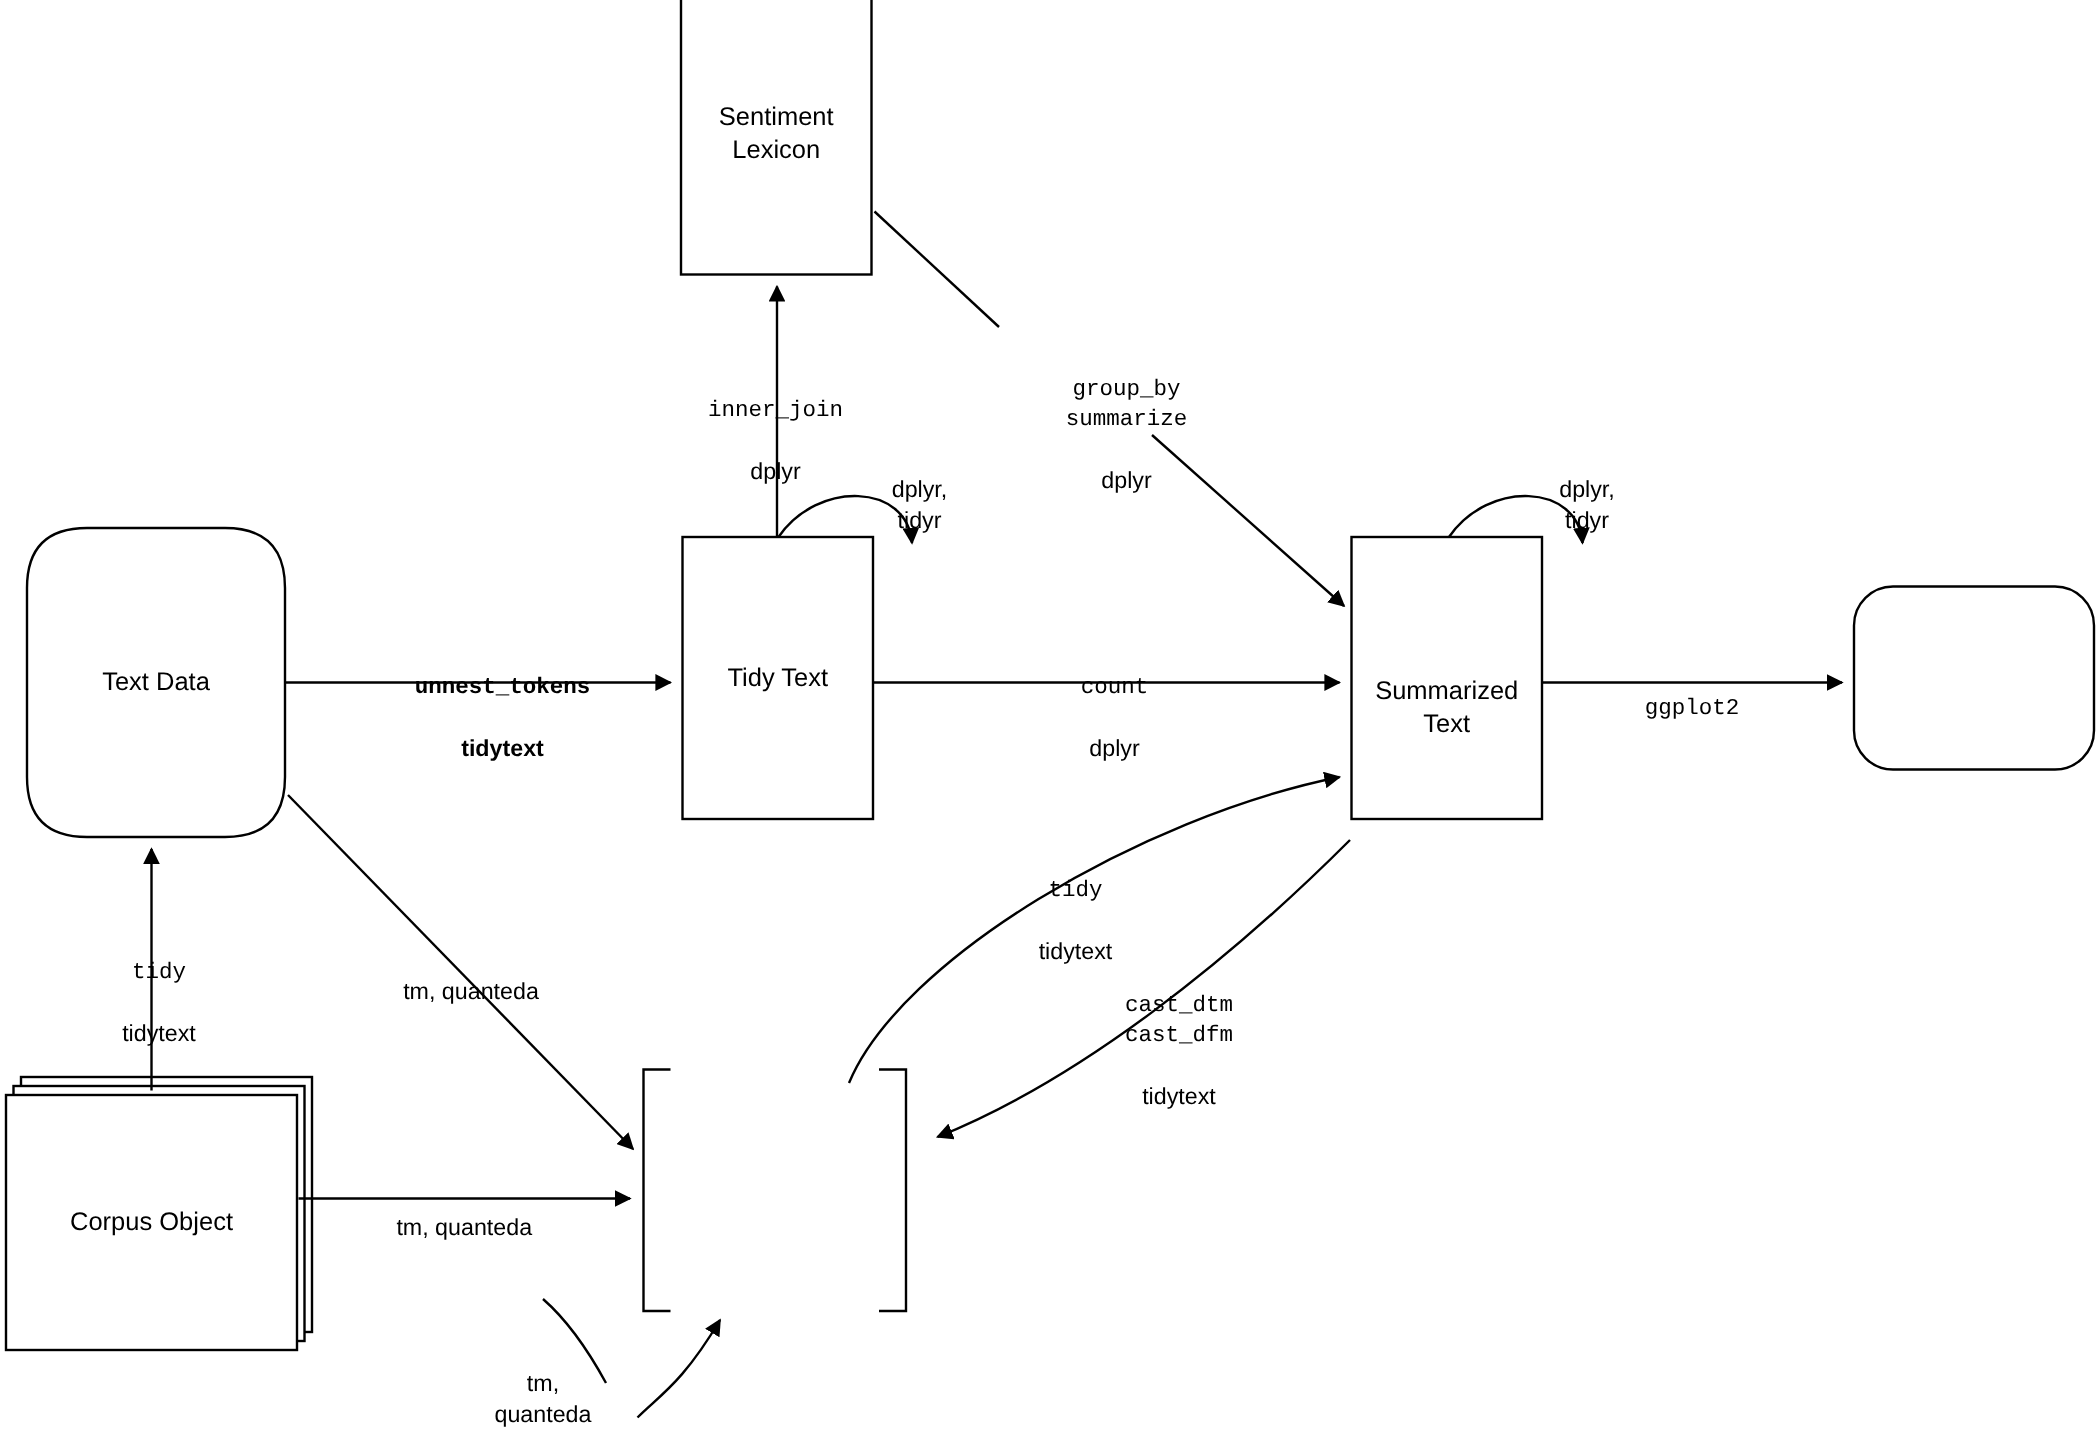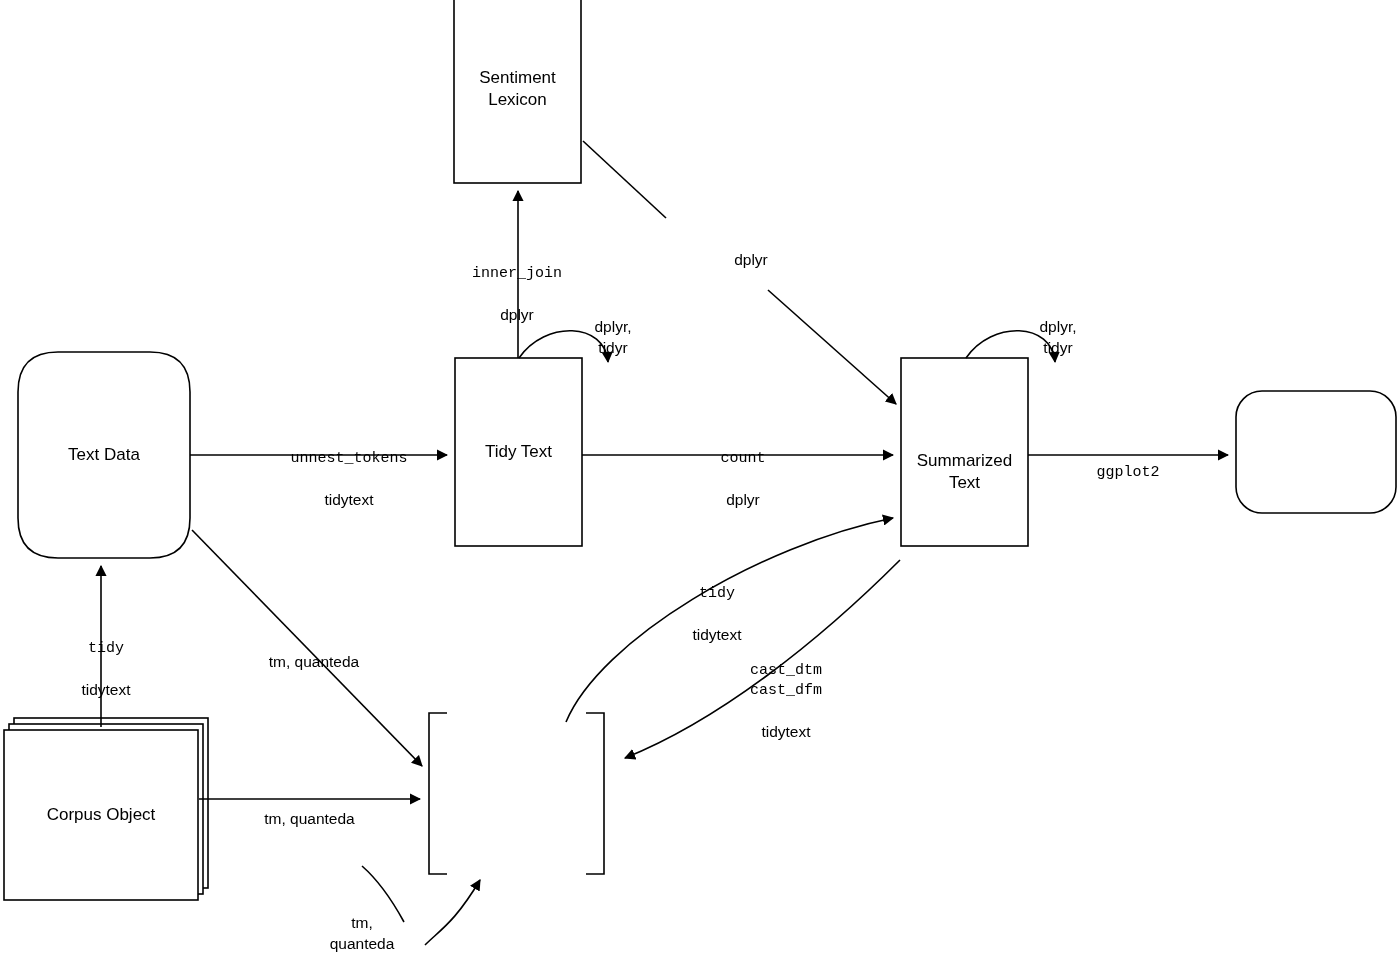--- a/index.html
+++ b/index.html
@@ -126,41 +126,43 @@
 
 
   <div class="node-label" style="left:4px; top:730px; width:194px; height:170px;text-align:center;">Corpus Object</div>
 
 
   <div class="edge-label" style="left:46px; top:618px; width:120px;">
     <div class="mono">tidy</div>
     <div class="sans">tidytext</div>
   </div>
 
-  <div class="edge-label" style="left:254px; top:428px; width:190px;">
+  <div class="edge-label" style="left:240px; top:428px; width:190px;font-weight:bold;">
     <div class="mono">unnest_tokens</div>
     <div class="sans">tidytext</div>
   </div>
 
   <div class="edge-label" style="left:443px; top:243px; width:148px;">
     <div class="mono">inner_join</div>
     <div class="sans">dplyr</div>
   </div>
 
   <div class="edge-label" style="left:563px; top:296px; width:100px;">
     <div class="sans">dplyr,
 tidyr</div>
   </div>
 
   <div class="edge-label" style="left:683px; top:428px; width:120px;">
     <div class="mono">count</div>
     <div class="sans">dplyr</div>
   </div>
 
   <div class="edge-label" style="left:665px; top:229px; width:172px;">
+    <div class="mono">group_by
+summarize</div>
     <div class="sans">dplyr</div>
   </div>
 
   <div class="edge-label" style="left:1008px; top:296px; width:100px;">
     <div class="sans">dplyr,
 tidyr</div>
   </div>
 
   <div class="edge-label mono-top" style="left:1068px; top:442px; width:120px;">
     <div class="mono">ggplot2</div>

